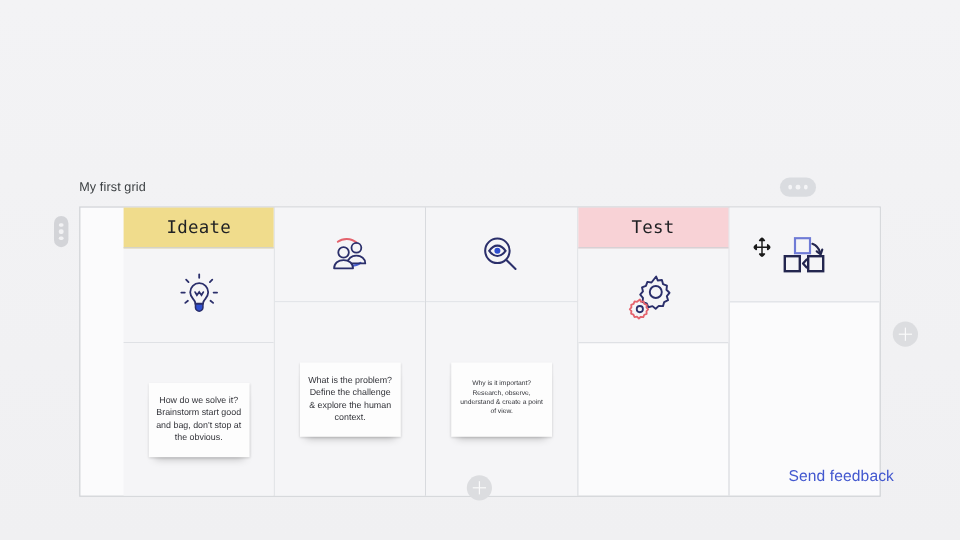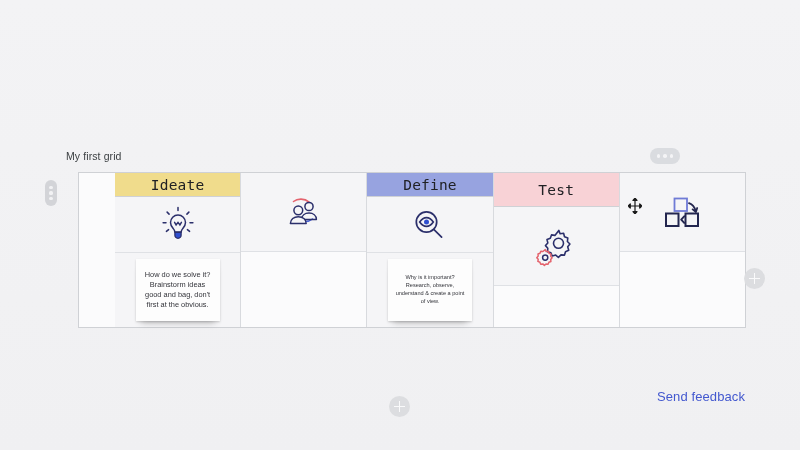--- a/index.html
+++ b/index.html
@@ -30,21 +30,21 @@
   .left-handle{
     position:absolute;left:45px;top:180px;width:12px;height:26px;
     border-radius:6px;background:#d3d4d8;
     display:flex;flex-direction:column;align-items:center;justify-content:center;gap:2.5px;
     cursor:grab;
   }
   .left-handle i{width:3.2px;height:3.2px;border-radius:50%;background:#f2f2f4;display:block;}
 
   
   .grid{
-    position:absolute;left:78px;top:172px;width:668px;height:156px;
+    position:absolute;left:66px;top:172px;width:668px;height:242px;
     border:1px solid #cfd1d5;background:#fbfbfc;
     display:flex;box-sizing:border-box;padding-left:36px;
   }
   .col{flex:1 1 0;display:flex;flex-direction:column;border-right:1px solid #d8dade;box-sizing:border-box;}
   .col:last-child{border-right:none;}
 
   .col-head{
     height:33px;display:flex;align-items:center;justify-content:center;
     font-family:"DejaVu Sans Mono","Liberation Mono",monospace;
     font-size:14.5px;color:#202124;letter-spacing:.2px;
@@ -124,44 +124,46 @@
           <g fill="none" stroke="#2b2f6b" stroke-width="1.5" stroke-linecap="round">
             <path d="M16.5 21.5a7.5 7.5 0 1 1 15 0c0 3.3-2 5-3.2 6.6-.8 1-1.1 2-1.1 3h-6.4c0-1-.3-2-1.1-3-1.2-1.6-3.2-3.3-3.2-6.6z"></path>
             <path d="M20.6 21.4l1.5 2.6 1.9-2.6 1.9 2.6 1.5-2.6"></path>
             <path d="M24 9.5V6.6M32.9 13.1l2-2M15.1 13.1l-2-2M36 21.8h2.9M9.1 21.8H12M33.4 28.6l2.2 1.8M14.6 28.6l-2.2 1.8"></path>
           </g>
           <path d="M20.9 31.4h6.2v2.8a3.1 3.1 0 0 1-3.1 3.1 3.1 3.1 0 0 1-3.1-3.1z" fill="#2f4fd0" stroke="#2b2f6b" stroke-width="1.3"></path>
         </svg>
       </div>
       <div class="col-note">
         <div class="note">
-          <p>How do we solve it? Brainstorm ideas good and bag, don't first at the obvious.</p>
+          <p>How do we solve it? Brainstorm start good and bag, don't stop at the obvious.</p>
         </div>
       </div>
     </div>
 
     <div class="col">
       <div class="col-icon">
         <svg width="52" height="48" viewBox="0 0 52 48">
           <path d="M15.5 13.5c4-3.2 11-3.4 15.6.6" fill="none" stroke="#e4636d" stroke-width="1.6" stroke-linecap="round"></path>
           <path d="M34.5 31c-4 3.3-11.2 3.6-15.8-.5" fill="none" stroke="#4a63d8" stroke-width="1.6" stroke-linecap="round"></path>
           <g fill="none" stroke="#2b2f6b" stroke-width="1.5" stroke-linecap="round" stroke-linejoin="round">
             <circle cx="31" cy="18.5" r="4.1"></circle>
             <path d="M23.6 31.5c0-4 3.3-6.4 7.4-6.4s7.4 2.4 7.4 6.4z"></path>
             <circle cx="20.3" cy="22.3" r="4.4" fill="#f5f5f7"></circle>
             <path d="M12.4 35.6c0-4.3 3.5-6.9 7.9-6.9s7.9 2.6 7.9 6.9z" fill="#f5f5f7"></path>
           </g>
         </svg>
       </div>
-    </div>
-
-    <div class="col">
-      <div class="col-head" style="background:#97a3e0;">
-        <span>Define</span>
-      </div>
+      <div class="col-note">
+        <div class="note">
+          <p>What is the problem? Define the challenge &amp; explore the human context.</p>
+        </div>
+      </div>
+    </div>
+
+    <div class="col">
       <div class="col-icon">
         <svg width="50" height="48" viewBox="0 0 50 48">
           <g fill="none" stroke="#2b2f6b" stroke-width="1.7" stroke-linecap="round">
             <circle cx="21.5" cy="21" r="10.2"></circle>
             <path d="M29 28.6l7.6 7.6"></path>
             <path d="M14.7 21c2-2.9 4.3-4.3 6.8-4.3s4.8 1.4 6.8 4.3c-2 2.9-4.3 4.3-6.8 4.3s-4.8-1.4-6.8-4.3z"></path>
           </g>
           <circle cx="21.5" cy="21" r="2.5" fill="#2f4fd0"></circle>
         </svg>
       </div>

